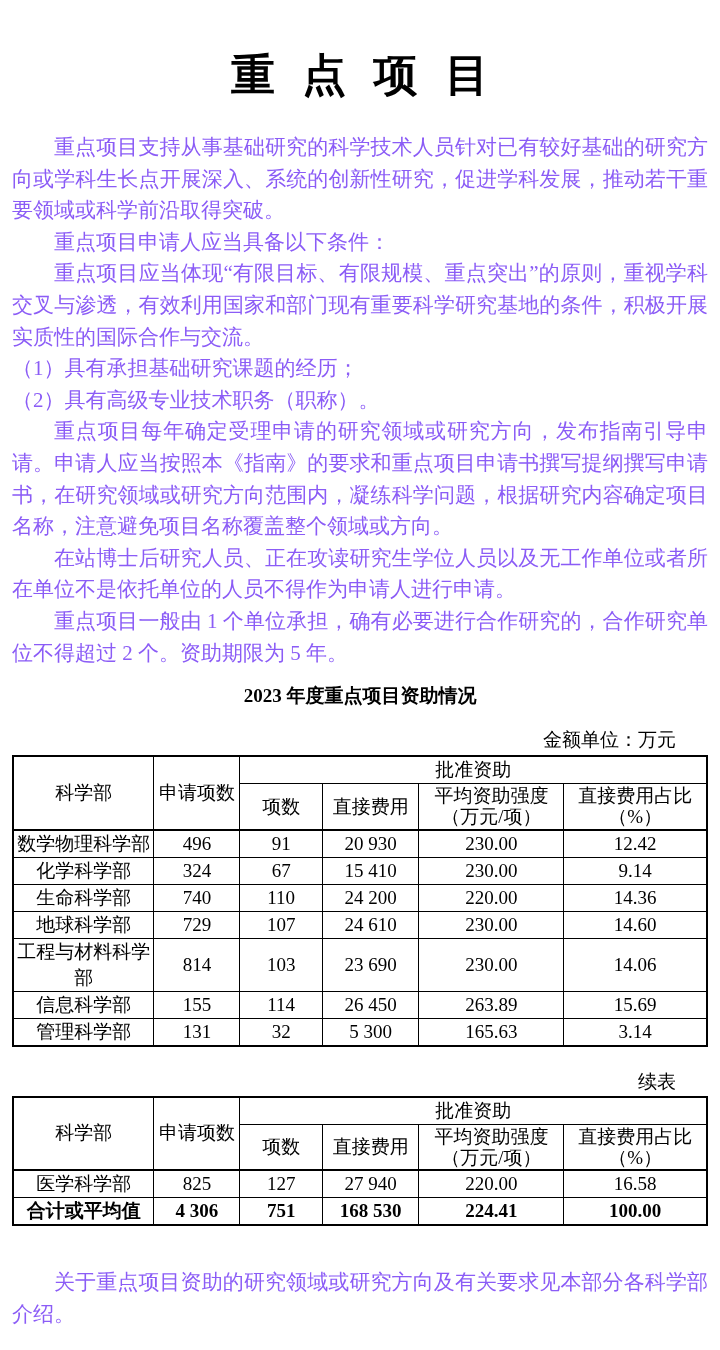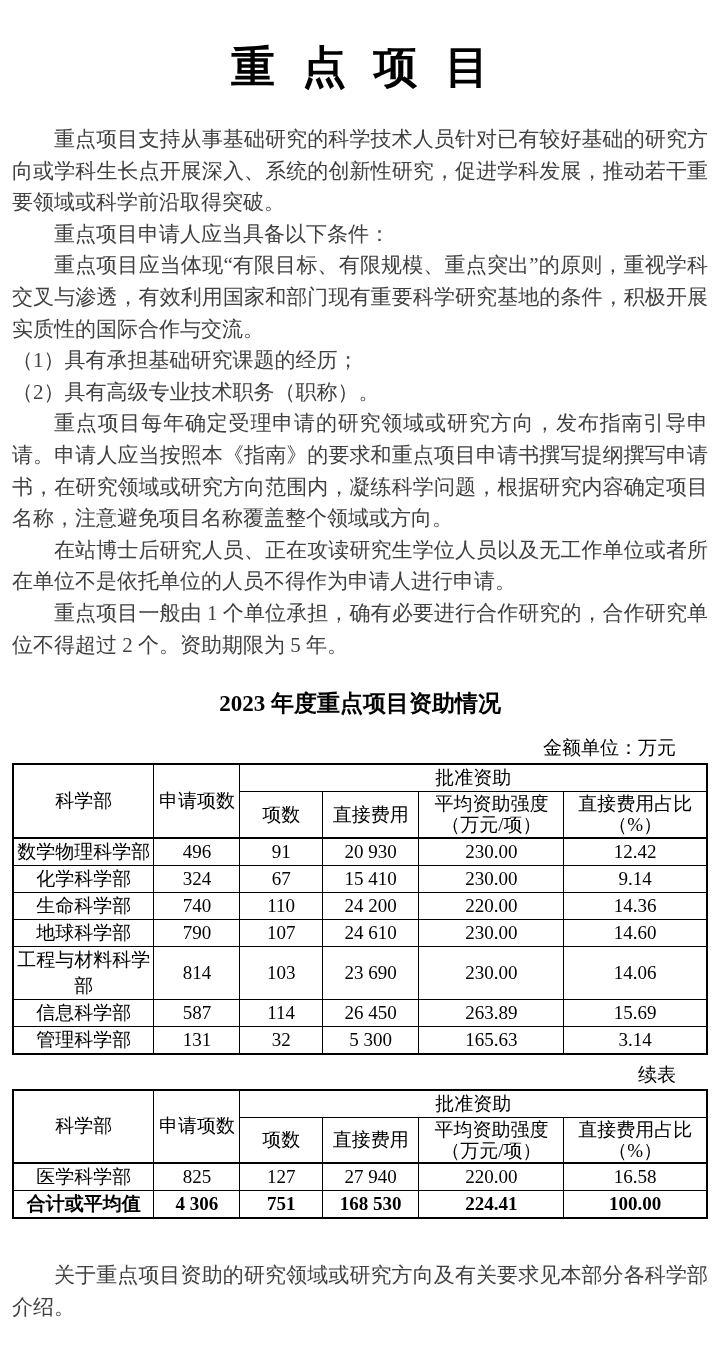--- a/index.html
+++ b/index.html
@@ -5,46 +5,46 @@
   * { margin: 0; padding: 0; box-sizing: border-box; }
   html, body { background: #ffffff; }
   .page {
     position: relative;
     width: 720px;
     height: 1350px;
     margin: 0 auto;
     background: #ffffff;
     color: #000000;
     font-family: "Liberation Serif", "DejaVu Serif", serif;
-    padding: 0 12px;
+    padding: 8px 12px;
     overflow: hidden;
   }
   .title {
     margin-top: 40px;
     text-align: center;
     font-size: 44px;
     line-height: 56px;
     font-weight: bold;
     letter-spacing: 0.62em;
     padding-left: 0.62em; 
     white-space: nowrap;
   }
   .content { margin-top: 28px; }
   .para {
     font-size: 21px;
     line-height: 31.6px;
     text-align: justify;
-    color: #404040;
+    color: #8b5cf6;
   }
   .para.indent { text-indent: 2em; }
   .para.list-item { text-indent: 0; }
   .table-caption {
-    margin-top: 30px;
+    margin-top: 14px;
     text-align: center;
-    font-size: 23px;
+    font-size: 19px;
     line-height: 26px;
     font-weight: bold;
   }
   .unit-label {
     text-align: right;
     font-size: 19px;
     line-height: 26px;
     padding-right: 32px;
     margin-top: 18px;
   }
@@ -67,21 +67,21 @@
   tr.group-row th { height: 26px; }
   tr.sub-row th { height: 46px; line-height: 21px; }
   table.fund-table tbody td { height: 25.5px; }
   .two-line span { display: block; line-height: 21px; }
   tr.total-row td { font-weight: bold; }
   .continued-label {
     text-align: right;
     font-size: 19px;
     line-height: 21px;
     padding-right: 32px;
-    margin-top: 9px;
+    margin-top: 24px;
     margin-bottom: 4px;
   }
   .closing { margin-top: 41px; }
 </style>
 </head>
 <body>
 
 <div class="page">
 
   <h1 class="title">重点项目</h1>
@@ -145,37 +145,37 @@
       <tr>
         <td>生命科学部</td>
         <td>740</td>
         <td>110</td>
         <td>24 200</td>
         <td>220.00</td>
         <td>14.36</td>
       </tr>
       <tr>
         <td>地球科学部</td>
-        <td>790</td>
+        <td>729</td>
         <td>107</td>
         <td>24 610</td>
         <td>230.00</td>
         <td>14.60</td>
       </tr>
       <tr>
         <td>工程与材料科学部</td>
         <td>814</td>
         <td>103</td>
         <td>23 690</td>
         <td>230.00</td>
         <td>14.06</td>
       </tr>
       <tr>
         <td>信息科学部</td>
-        <td>587</td>
+        <td>155</td>
         <td>114</td>
         <td>26 450</td>
         <td>263.89</td>
         <td>15.69</td>
       </tr>
       <tr>
         <td>管理科学部</td>
         <td>131</td>
         <td>32</td>
         <td>5 300</td>

